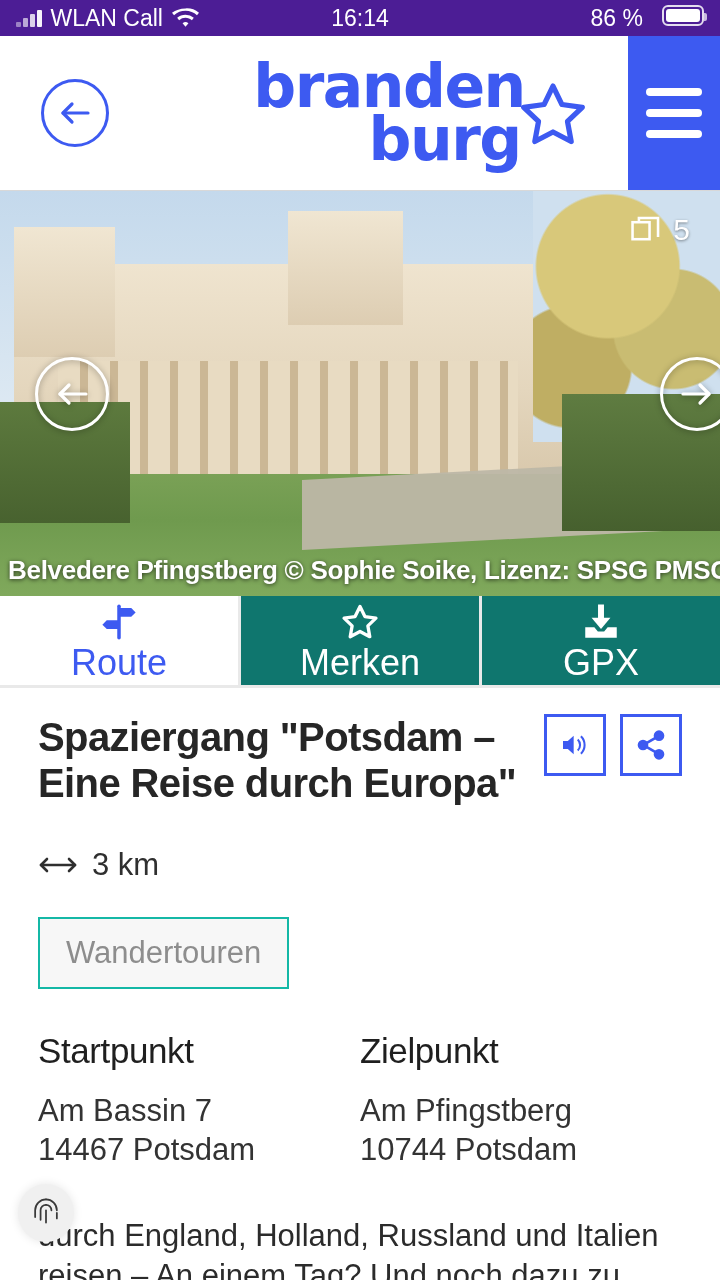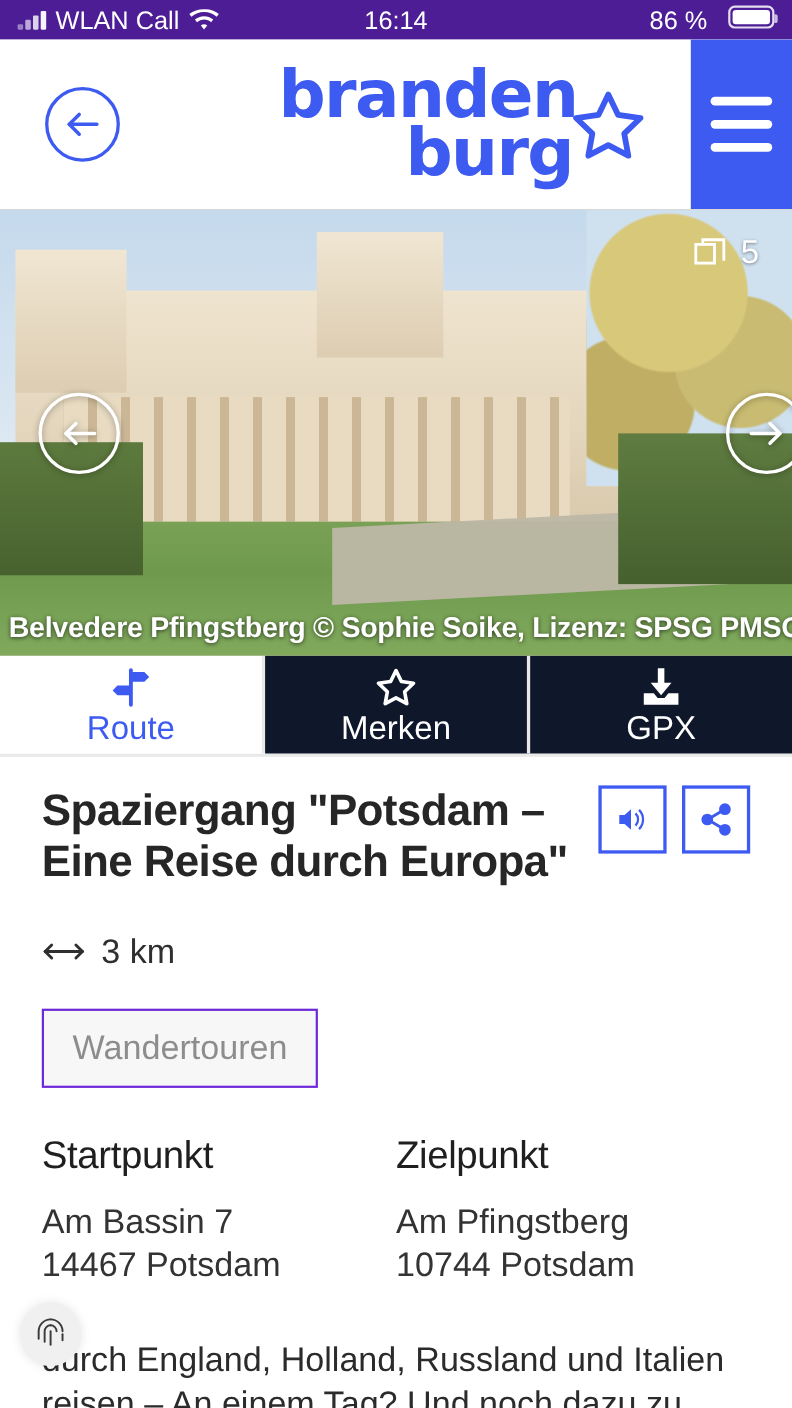--- a/index.html
+++ b/index.html
@@ -127,41 +127,41 @@
     white-space: nowrap; overflow: hidden;
   }
 
   
   .actions { display: flex; height: 92px; border-bottom: 3px solid #e9e9e9; }
   .action {
     flex: 1; display:flex; flex-direction: column; align-items:center; justify-content:center;
     gap: 2px; border-right: 3px solid #e9e9e9; color:#3D5AF1; background:#fff;
   }
   .action:last-child { border-right: none; }
-  .action.is-active { background:#0f172a; color:#fff; }
-  .action .lbl { font-size: 30px; line-height: 1; }
+  .action.is-active { background:#0f766e; color:#fff; }
+  .action .lbl { font-size: 36px; line-height: 1; }
 
   
   .content { padding: 26px 38px 0; }
   .title-row { display:flex; align-items:flex-start; gap: 14px; }
   .page-title {
     font-size: 40px; font-weight: 700; color: #262626; line-height: 1.16;
     letter-spacing:-.6px; flex:1; font-family:"Liberation Sans", sans-serif;
   }
   .sq-btn {
     width: 62px; height: 62px; border: 3px solid #3D5AF1; background:#fff;
     display:flex; align-items:center; justify-content:center; flex: none;
   }
   .meta-row {
     display:flex; align-items:center; gap: 14px; margin-top: 40px;
     font-size: 31px; color: #2f2f2f;
   }
   .tag {
     display:inline-block; margin-top: 34px; padding: 16px 26px;
-    border: 2px solid #6d28d9; background:#f7f7f7; color:#8d8d8d; font-size: 31px;
+    border: 2px solid #14b8a6; background:#f7f7f7; color:#8d8d8d; font-size: 31px;
   }
   .cols { display:flex; margin-top: 42px; }
   .col { width: 50%; padding-right: 20px; }
   .col h3 { font-size: 35px; font-weight: 400; color:#1f1f1f; letter-spacing:-.4px; }
   .col p { font-size: 31px; color:#333; line-height: 1.28; margin-top: 20px; }
   .desc {
     margin-top: 46px; font-size: 31px; color:#2b2b2b; line-height: 1.3;
   }
 
   

